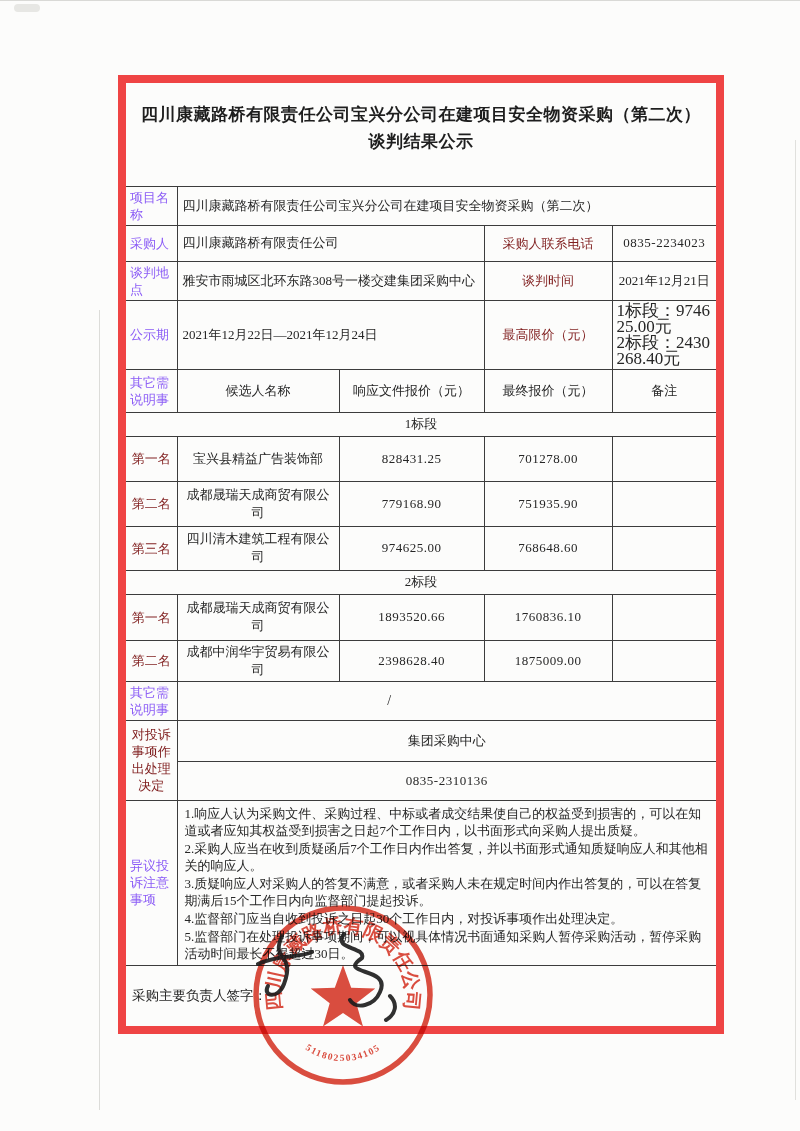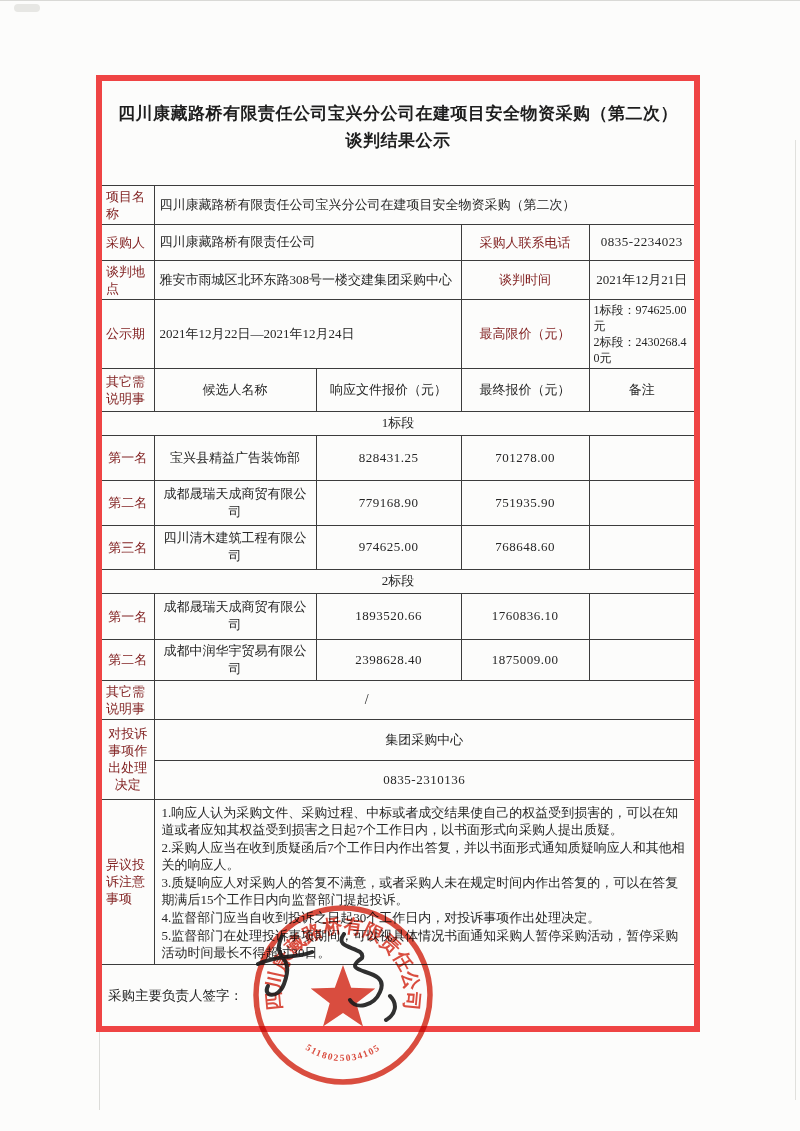--- a/index.html
+++ b/index.html
@@ -8,36 +8,36 @@
     background:#fcfcfb; overflow:hidden;
     font-family:"Liberation Serif","DejaVu Serif",serif;
     color:#262626;
   }
   .scan-top-line { position:absolute; left:0; top:0; width:800px; height:1px; background:#d9d9d6; }
   .scan-left-line { position:absolute; left:99px; top:310px; width:1px; height:800px; background:#cfcfcb; opacity:.7; }
   .scan-right-line { position:absolute; left:795px; top:140px; width:1px; height:960px; background:#d4d4d0; opacity:.7; }
   .scan-smudge { position:absolute; left:14px; top:4px; width:26px; height:8px; background:#e7e7e4; border-radius:4px; }
 
   table.doc {
-    position:absolute; left:96px; top:75px; width:598px;
+    position:absolute; left:118px; top:75px; width:598px;
     border-collapse:collapse; table-layout:fixed;
-    border:6px solid #ef4444;
+    border:8px solid #ef4444;
   }
   td {
     border:1px solid #3c3c3c;
     padding:2px 5px; font-size:13px; vertical-align:middle;
     overflow:hidden; word-break:break-all;
   }
   .title-cell { text-align:center; vertical-align:middle; padding:14px 10px 26px 10px; }
   .title-line { font-size:17px; font-weight:bold; line-height:27px; letter-spacing:.5px; color:#1e1e1e; }
-  .lbl { text-align:left; padding:2px 4px; line-height:17px; color:#7f1d1d; }
+  .lbl { text-align:left; padding:2px 4px; line-height:17px; color:#8b5cf6; }
   .lbl-c { text-align:center; padding:2px 4px; line-height:17px; color:#7f1d1d; }
   .al { text-align:left; }
   .ac { text-align:center; }
-  .limit-cell { font-size:12px; line-height:16px; text-align:left; padding:2px 2px 2px 4px; letter-spacing:0; }
+  .limit-cell { font-size:17px; line-height:16px; text-align:left; padding:2px 2px 2px 4px; letter-spacing:0; }
   .section-cell { text-align:center; font-size:13px; }
   .num { letter-spacing:.5px; }
   .slash-cell { text-align:center; padding-right:120px; font-size:14px; }
   .objection-cell { vertical-align:top; padding:4px 7px 2px 7px;margin-top:31px; }
   .objection-item { font-size:13px; line-height:17.6px; text-align:left; }
   .sign-cell { text-align:left; padding-left:6px; font-size:13.5px;border-radius:23px; }
 
   .seal-svg { position:absolute; left:238px; top:890px; mix-blend-mode:multiply; opacity:.9; }
   .sig-svg { position:absolute; left:230px; top:880px; }
   .seal-arc-text { font-family:"Liberation Serif","DejaVu Serif",serif; font-weight:bold; }

